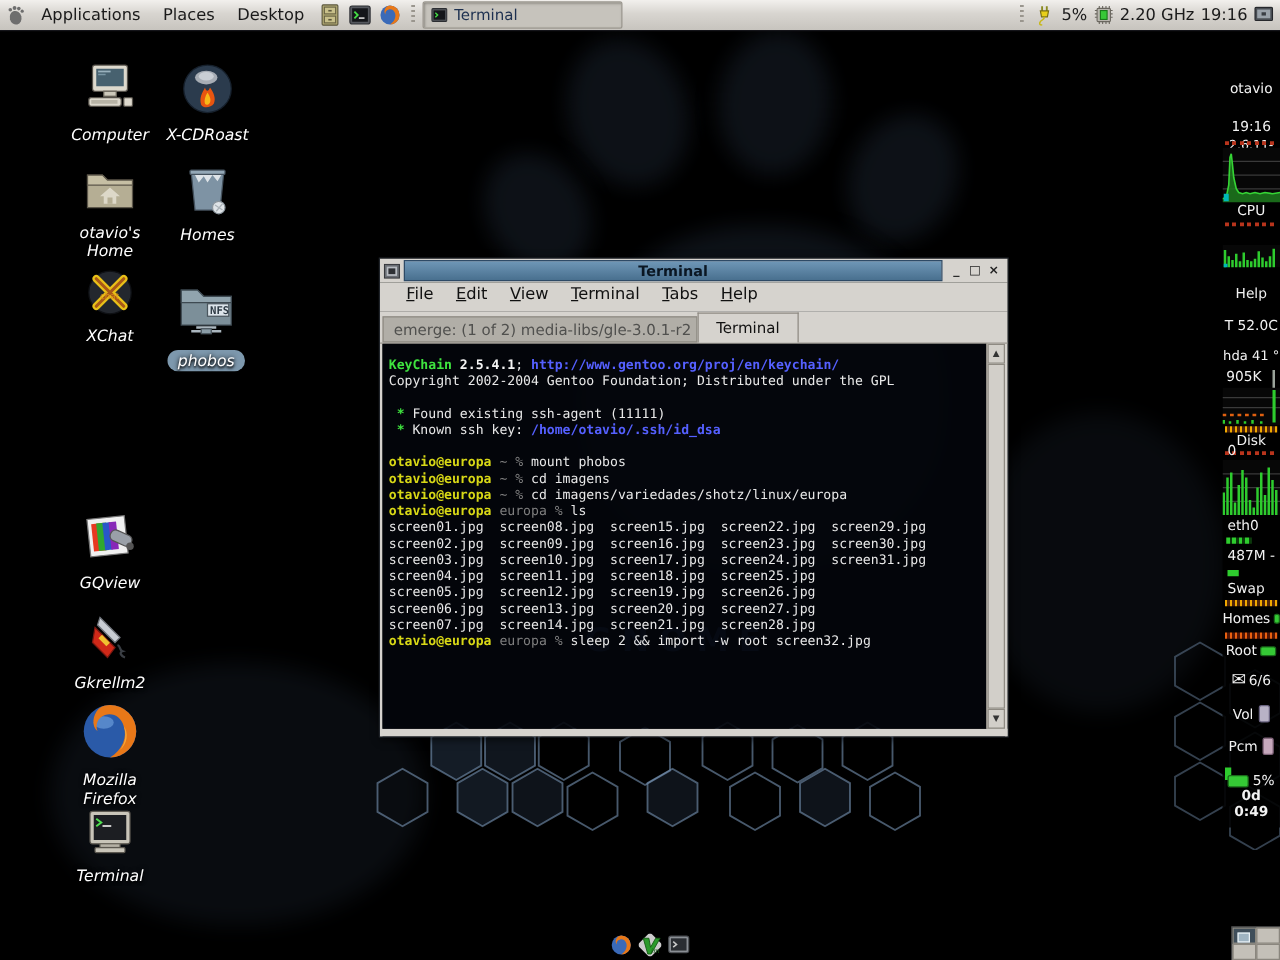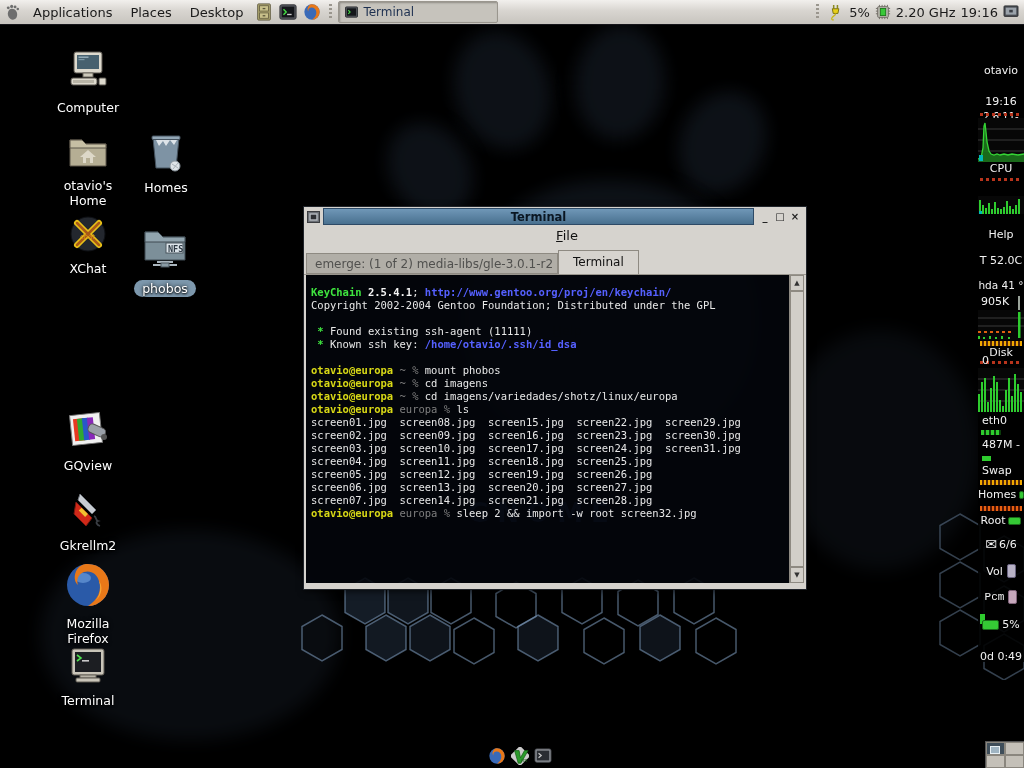--- a/index.html
+++ b/index.html
@@ -23,36 +23,36 @@
   .task{height:20px;margin:0 1px;padding:0 6px;display:flex;align-items:center;gap:5px;
         font-size:12px;color:#20242c;border:1px solid #9a968e;border-radius:2px;
         background:linear-gradient(#eceae6,#d3d0ca);overflow:hidden;white-space:nowrap;}
   .task.active{background:#c6c3bc;box-shadow:inset 1px 1px 2px #8f8c85;color:#1d3050;}
   .task .tlabel{overflow:hidden;text-overflow:ellipsis;}
   .pright{margin-left:auto;display:flex;align-items:center;gap:5px;padding-right:5px;font-size:13px;}
 
   
   .dicon{position:absolute;width:82px;text-align:center;color:#fff;font-size:12.5px;z-index:10;cursor:default;}
   .dicon .ic{margin:0 auto 3px auto;}
-  .dicon .lbl{text-shadow:0 1px 2px #000,0 0 4px #000;line-height:15px;}
+  .dicon .lbl{text-shadow:0 1px 2px #000,0 0 4px #000;line-height:15px;font-style:italic;}
   .dicon .lbl.selected{background:#7d98ad;border-radius:9px;padding:1px 8px;display:inline-block;}
 
   
   .twin{position:absolute;left:303px;top:206px;width:504px;height:384px;z-index:40;
         display:flex;flex-direction:column;border:1px solid #20242a;box-sizing:border-box;
         box-shadow:1px 2px 6px rgba(0,0,0,.6);}
   .titlebar{height:17px;background:#d6d3ce;display:flex;align-items:stretch;padding:1px 2px;gap:2px;}
   .titlebar .wicon{width:15px;display:flex;align-items:center;justify-content:center;}
   .tbar{flex:1;background:linear-gradient(#6f97b7,#49708f);border:1px solid #2e4a66;
         display:flex;align-items:center;justify-content:center;
         color:#0a1622;font-weight:bold;font-size:11.5px;}
   .wbtns{display:flex;align-items:center;gap:1px;padding:0 2px;}
   .wbtn{width:14px;height:13px;display:flex;align-items:center;justify-content:center;
         font-size:10px;font-weight:bold;color:#222;}
-  .menubar{height:23px;background:#d6d3ce;display:flex;align-items:center;padding-left:24px;font-size:13px;color:#111;flex-direction:column;}
+  .menubar{height:23px;background:#d6d3ce;display:flex;align-items:flex-start;padding-left:12px;font-size:13px;color:#111;}
   .mitem{display:inline-block;padding:2px 9px;}
   .mitem::first-letter{text-decoration:underline;}
   .tabbar{height:25px;background:#d6d3ce;display:flex;align-items:flex-end;border-bottom:1px solid #9a968e;}
   .tab{font-size:12px;white-space:nowrap;box-sizing:border-box;}
   .tab.inactive{width:252px;height:21px;margin-left:2px;background:#b1aea7;color:#50504e;
                 border:1px solid #8e8a82;padding:3px 8px;overflow:hidden;}
   .tab.active{height:24px;background:#d6d3ce;color:#111;border:1px solid #8e8a82;border-bottom:none;
               padding:4px 14px 0 14px;}
   .twin-body{flex:1;display:flex;border-left:2px solid #d6d3ce;border-right:2px solid #d6d3ce;
              border-bottom:6px solid #d6d3ce;background:transparent;min-height:0;}
@@ -226,20 +226,30 @@
         <rect x="11.5" y="6.5" width="10" height="1.4" fill="#9ab2be"></rect>
         <rect x="11.5" y="9" width="6" height="1.2" fill="#7a96a4"></rect>
         <rect x="16" y="23" width="10" height="4" fill="#ccc8ba" stroke="#6a665c"></rect>
         <rect x="4" y="28" width="26" height="7" rx="2" fill="#ddd9cd" stroke="#55514a"></rect>
         <rect x="6" y="30" width="21" height="3" fill="#b8b4a6"></rect>
         <rect x="32" y="28" width="7" height="7" rx="1" fill="#ddd9cd" stroke="#55514a"></rect>
       </svg>
     <div><span class="lbl">Computer</span></div>
   </div>
 
+  <div class="dicon" style="left:125px;top:50px;">
+    <svg class="ic" width="42" height="44" viewBox="0 0 42 44">
+        <circle cx="21" cy="21" r="19" fill="#2b3b4d" stroke="#16202c"></circle>
+        <ellipse cx="20" cy="12" rx="9" ry="5.5" fill="#a7adb5"></ellipse>
+        <ellipse cx="20" cy="11" rx="6" ry="3.4" fill="#c9ced4"></ellipse>
+        <path d="M16 34 C14 28 17 24 19 20 C20 24 22 23 23 20 C26 24 28 29 26 33 C24 36 18 37 16 34 Z" fill="#e85510"></path>
+        <path d="M19 33 C18 29 20 26 21 24 C23 27 24 30 23 32 C22 34 20 34.5 19 33 Z" fill="#f8b818"></path>
+      </svg>
+    <div><span class="lbl">X-CDRoast</span></div>
+  </div>
 
   <div class="dicon" style="left:47px;top:130px;">
     <svg class="ic" width="44" height="42" viewBox="0 0 44 42">
         <path d="M4 10 L4 36 L40 36 L40 14 L20 14 L16 10 Z" fill="#b5ae94" stroke="#5c574a"></path>
         <path d="M4 10 L16 10 L20 14 L40 14 L40 18 L4 18 Z" fill="#c6bfa4" stroke="#5c574a"></path>
         <path d="M22 20 L14 27 L17 27 L17 33 L27 33 L27 27 L30 27 Z" fill="#ddd8c8"></path>
         <rect x="20" y="28" width="4" height="5" fill="#b5ae94"></rect>
       </svg>
     <div><span class="lbl">otavio's Home</span></div>
   </div>
@@ -455,30 +465,30 @@
         <span class="led"></span>
       </div>
     <div class="row gkrow-flex" style="top:480px;gap:2px;">
         <span style="font-size:14px;">✉</span>
         <span>6/6</span>
       </div>
     <div class="row gkrow-flex" style="top:506px;">
         <span>Vol</span>
         <span class="knob" style="background:#b8b2c6;border:1px solid #6a6480;"></span>
       </div>
-    <div class="row gkrow-flex" style="top:532px;font-family:Liberation Mono, monospace;">
+    <div class="row gkrow-flex" style="top:532px;">
         <span>Pcm</span>
         <span class="knob" style="background:#c6a8bc;border:1px solid #80647a;"></span>
       </div>
     <div class="row" style="top:556px;left:2px;width:5px;height:10px;background:#2ecc2e;"></div>
     <div class="row gkrow-flex" style="top:560px;gap:3px;">
         <span style="display:inline-block;width:15px;height:8px;background:#35c935;border:1px solid #1a6a1a;border-radius:2px;"></span>
         <span>5%</span>
       </div>
-    <div class="row" style="top:592px;">0d 0:49</div>
+    <div class="row" style="top:572px;font-weight:bold;">0d 0:49</div>
   </div>
 
   <div class="btray">
     <svg width="18" height="18" viewBox="0 0 20 20">
         <circle cx="10" cy="10" r="8.5" fill="#3a6ab8"></circle>
         <path d="M10 1.5 A8.5 8.5 0 0 1 18.5 10 A8.5 8.5 0 0 1 10 18.5 C14 16 15.5 12 14.5 8.5 C13.8 6 11.5 4.5 9 5 C6.5 5.5 5.5 7.5 6 9.5 C4.5 8 4.8 5 6.5 3 C7.5 2 8.7 1.6 10 1.5 Z" fill="#e87818"></path>
       </svg>
     <svg width="18" height="18" viewBox="0 0 20 20">
         <rect x="2" y="2" width="16" height="16" fill="#cccccc" transform="rotate(45 10 10)"></rect>
         <path d="M4 4 h5 l1.5 8 L15 4 h4 L11 18 H8 Z" fill="#2a9a2a" stroke="#145a14" stroke-width="0.8"></path>

